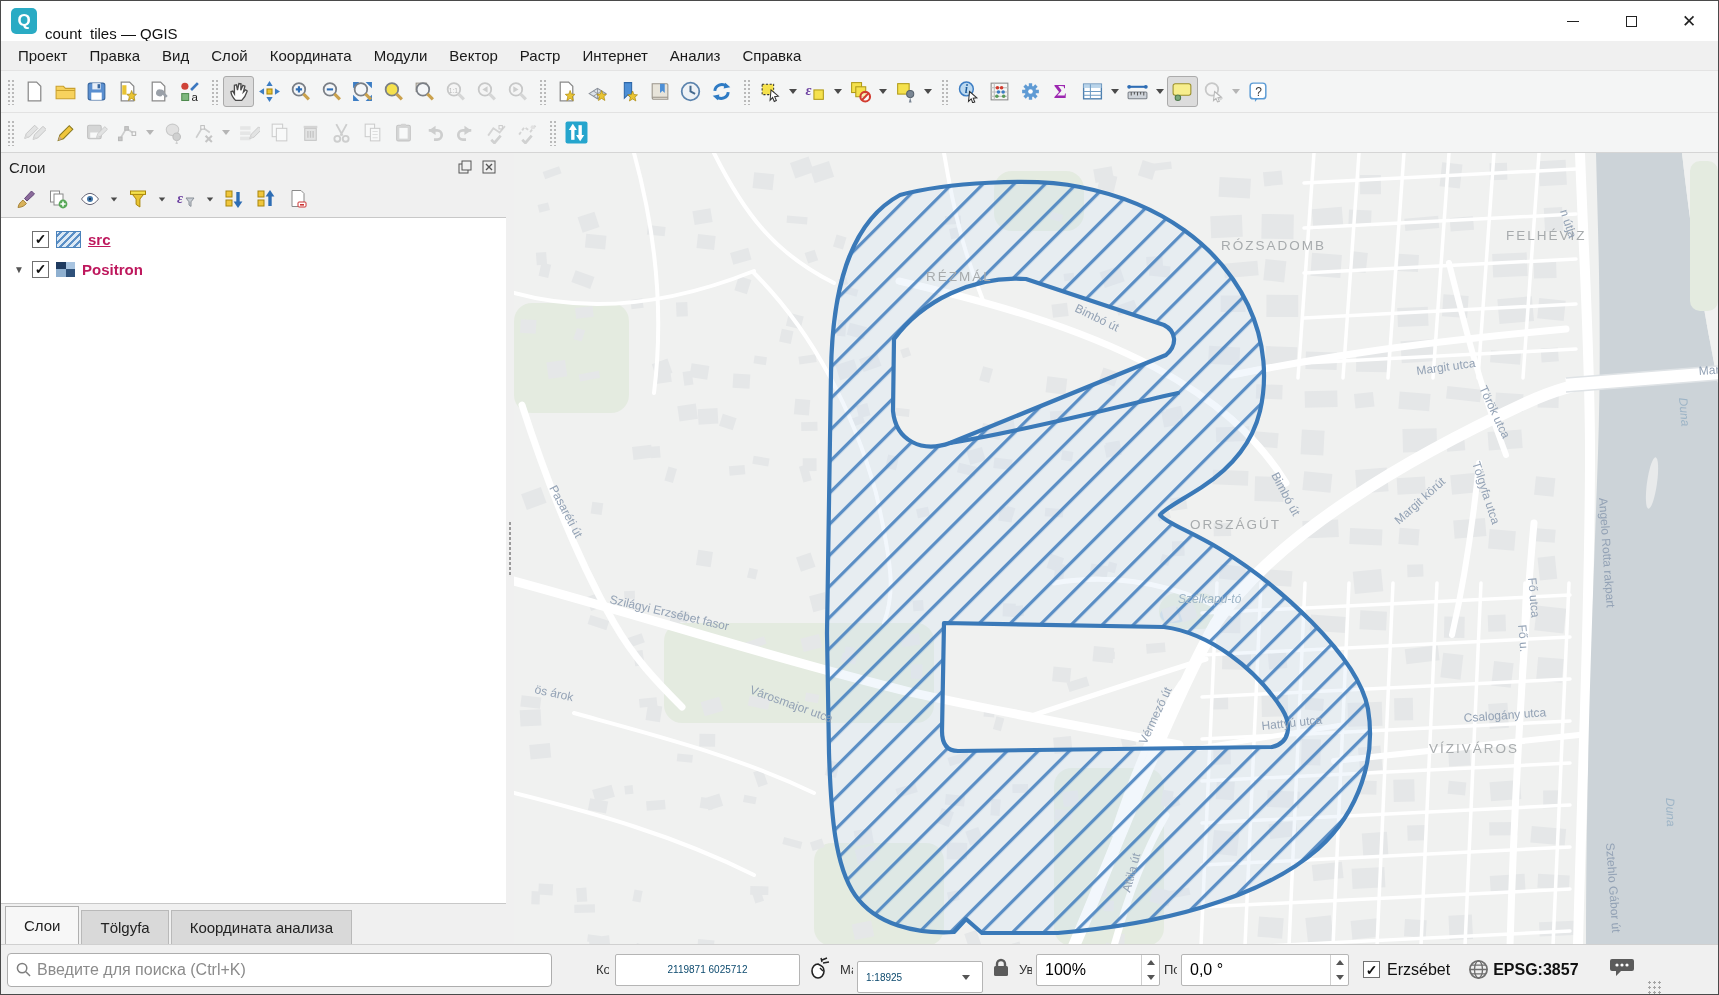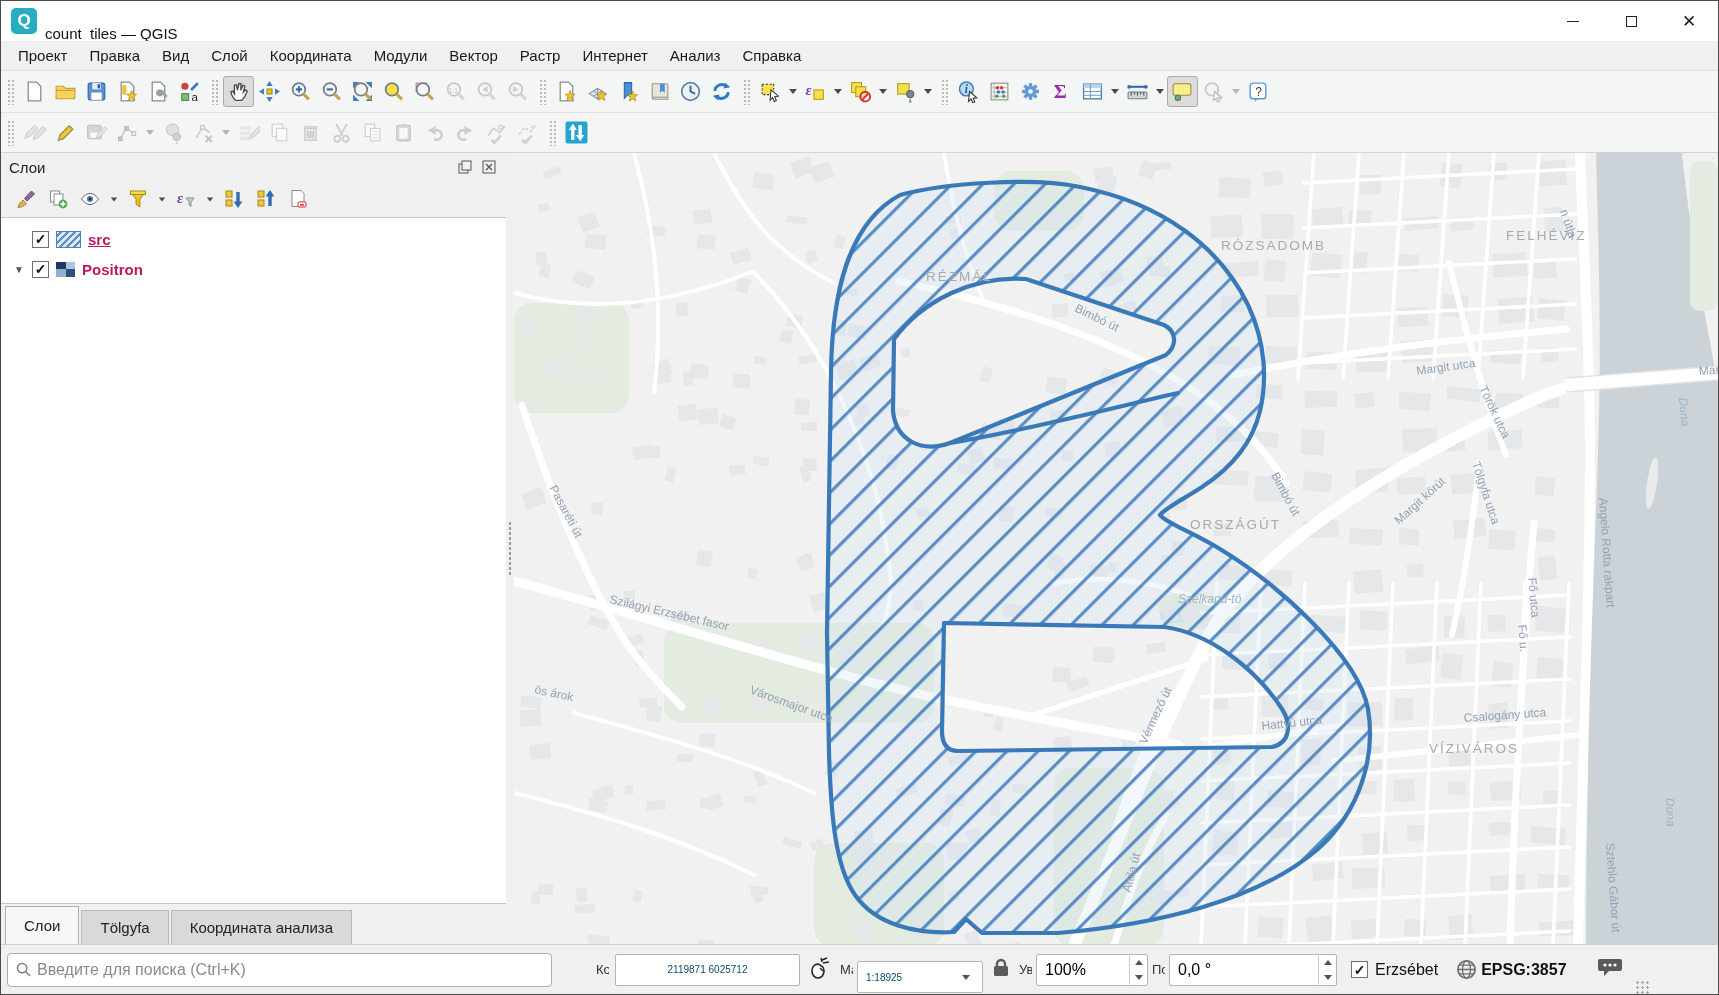--- a/index.html
+++ b/index.html
@@ -1107,21 +1107,21 @@
           <i></i>
         </span>
     </div>
     <span style="margin:0 4px;">
       <svg width="20" height="22" viewBox="0 0 20 22">
           <rect x="3" y="9" width="14" height="10" rx="1.5" fill="#5b5b5b"></rect>
           <path d="M6,9 v-2 a4,4 0 0,1 8,0 v2" fill="none" stroke="#5b5b5b" stroke-width="2.4"></path>
         </svg>
     </span>
     <span class="trunc">Увеличение</span>
-    <div class="spin" style="width:112px;">
+    <div class="spin" style="width:124px;">
       <span>100%</span>
       <span class="btns">
           <span>
             <i class="tri-up"></i>
           </span>
           <span>
             <i class="tri-dn"></i>
           </span>
         </span>
     </div>

